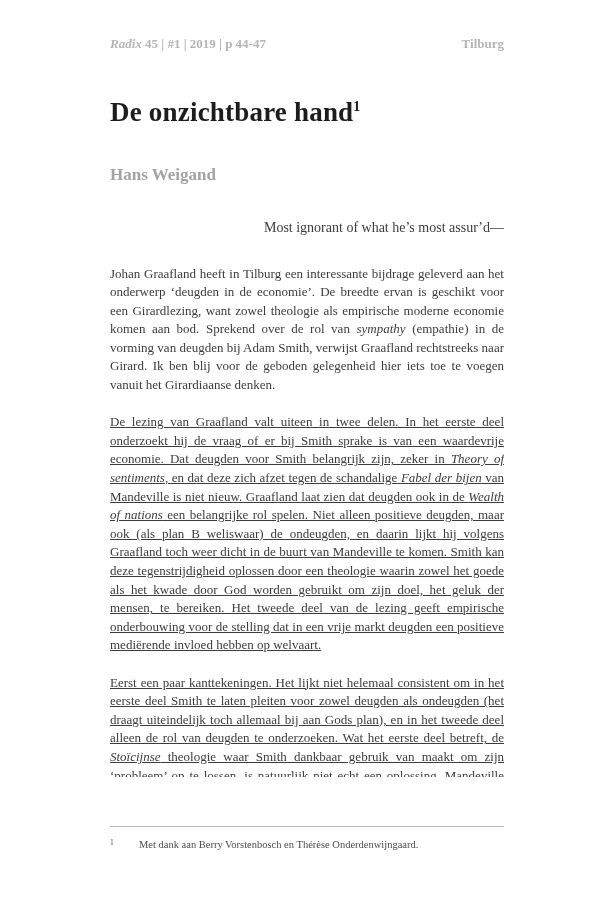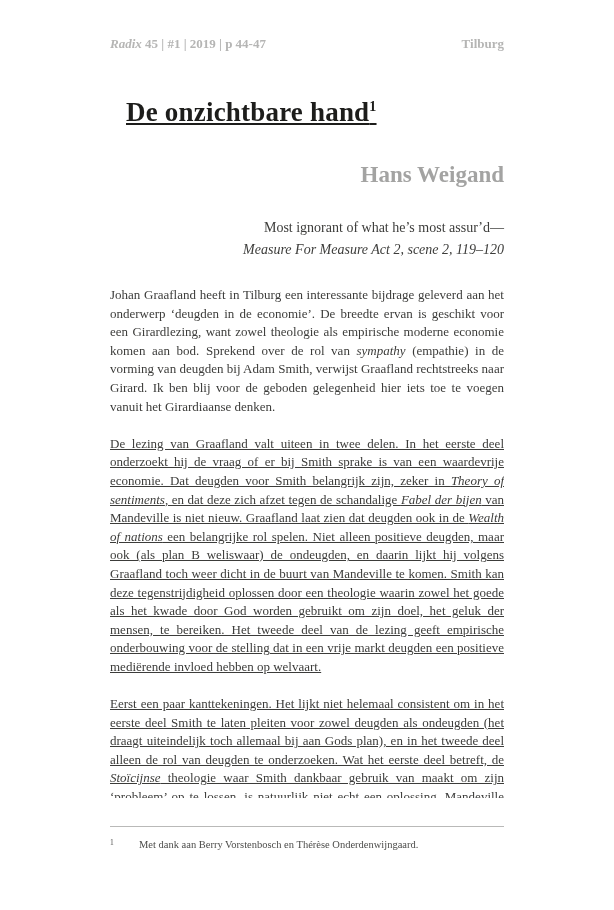--- a/index.html
+++ b/index.html
@@ -20,37 +20,35 @@
     justify-content: space-between;
     align-items: baseline;
     font-size: 13px;
     font-weight: bold;
     line-height: 16px;
     color: var(--header-gray, #b5b5b4);
   }
   .it { font-style: italic; }
 
   .title {
-    margin: 39px 0 0 16px;
+    margin: 39px 0 0 0;
     font-size: 27px;
     line-height: 32px;
     font-weight: bold;
     letter-spacing: 0.2px;
     color: var(--title-ink, #1d1d1b);
-    text-decoration: underline;
   }
   .fn-ref { font-size: 14px; font-weight: bold; }
 
   .author {
     margin-top: 37px;
-    font-size: 23px;
+    font-size: 17px;
     font-weight: bold;
     line-height: 20px;
     color: var(--author-gray, #a3a3a2);
-    text-align: right;
   }
 
   .epigraph {
     margin-top: 32px;
     text-align: right;
     font-size: 14px;
     line-height: 21.5px;
     color: var(--body-ink, #3c3c3a);
   }
 
@@ -91,21 +89,20 @@
       </div>
       <div>Tilburg</div>
     </header>
 
     <h1 class="title"><span>De onzichtbare hand</span><sup class="fn-ref">1</sup></h1>
 
     <div class="author">Hans Weigand</div>
 
     <div class="epigraph">
       <div>Most ignorant of what he’s most assur’d—</div>
-      <div class="it">Measure For Measure Act 2, scene 2, 119–120</div>
     </div>
 
     <div class="body-text">
       <p><span>Johan Graafland heeft in Tilburg een interessante bijdrage geleverd aan het onderwerp ‘deugden in de economie’. De breedte ervan is geschikt voor een Girardlezing, want zowel theologie als empirische moderne economie komen aan bod. Sprekend over de rol van </span><em>sympathy</em><span> (empathie) in de vorming van deugden bij Adam Smith, verwijst Graafland rechtstreeks naar Girard. Ik ben blij voor de geboden gelegenheid hier iets toe te voegen vanuit het Girardiaanse denken.</span></p>
       <p><span>De lezing van Graafland valt uiteen in twee delen. In het eerste deel onderzoekt hij de vraag of er bij Smith sprake is van een waardevrije economie. Dat deugden voor Smith belangrijk zijn, zeker in </span><em>Theory of sentiments</em><span>, en dat deze zich afzet tegen de schandalige </span><em>Fabel der bijen</em><span> van Mandeville is niet nieuw. Graafland laat zien dat deugden ook in de </span><em>Wealth of nations</em><span> een belangrijke rol spelen. Niet alleen positieve deugden, maar ook (als plan B weliswaar) de ondeugden, en daarin lijkt hij volgens Graafland toch weer dicht in de buurt van Mandeville te komen. Smith kan deze tegenstrijdigheid oplossen door een theologie waarin zowel het goede als het kwade door God worden gebruikt om zijn doel, het geluk der mensen, te bereiken. Het tweede deel van de lezing geeft empirische onderbouwing voor de stelling dat in een vrije markt deugden een positieve mediërende invloed hebben op welvaart.</span></p>
       <p><span>Eerst een paar kanttekeningen. Het lijkt niet helemaal consistent om in het eerste deel Smith te laten pleiten voor zowel deugden als ondeugden (het draagt uiteindelijk toch allemaal bij aan Gods plan), en in het tweede deel alleen de rol van deugden te onderzoeken. Wat het eerste deel betreft, de </span><em>Stoïcijnse</em><span> theologie waar Smith dankbaar gebruik van maakt om zijn ‘probleem’ op te lossen, is natuurlijk niet echt een oplossing. Mandeville zou kunnen repliceren dat de deugden dus niet nodig zijn; met ondeugden komt het ook goed, misschien wel beter. Een economische motivatie voor deugden vanuit Smith wordt zo wel zwak. Een tweede punt betreft het meten van deugden met variabelen als vertrouwen. Deze variabelen hangen toch niet alleen af van individuele motivaties, maar ook van cultuur en instituties. Interessant is dat het onderzoeksmodel goed in Girardiaanse termen kan worden uitgelegd: de ‘vrije markt’ als een samenleving met (meer) ruimte voor competitie en ‘deugden’ als (onderdeel van) de</span></p>
     </div>
   </div>
 
   <div class="footnote-area">

